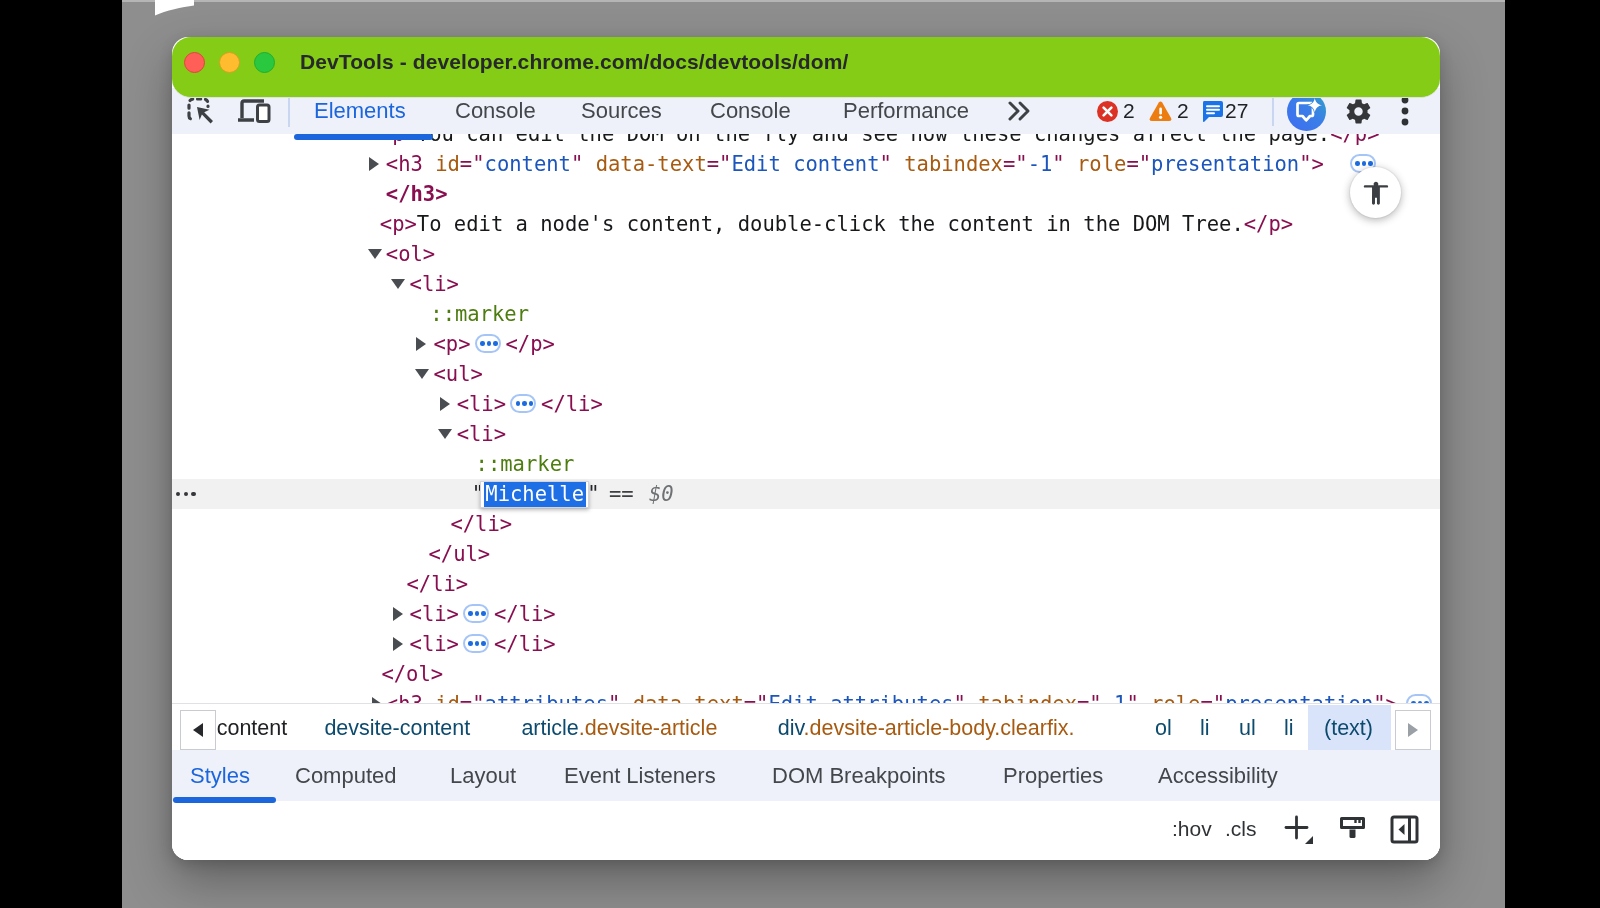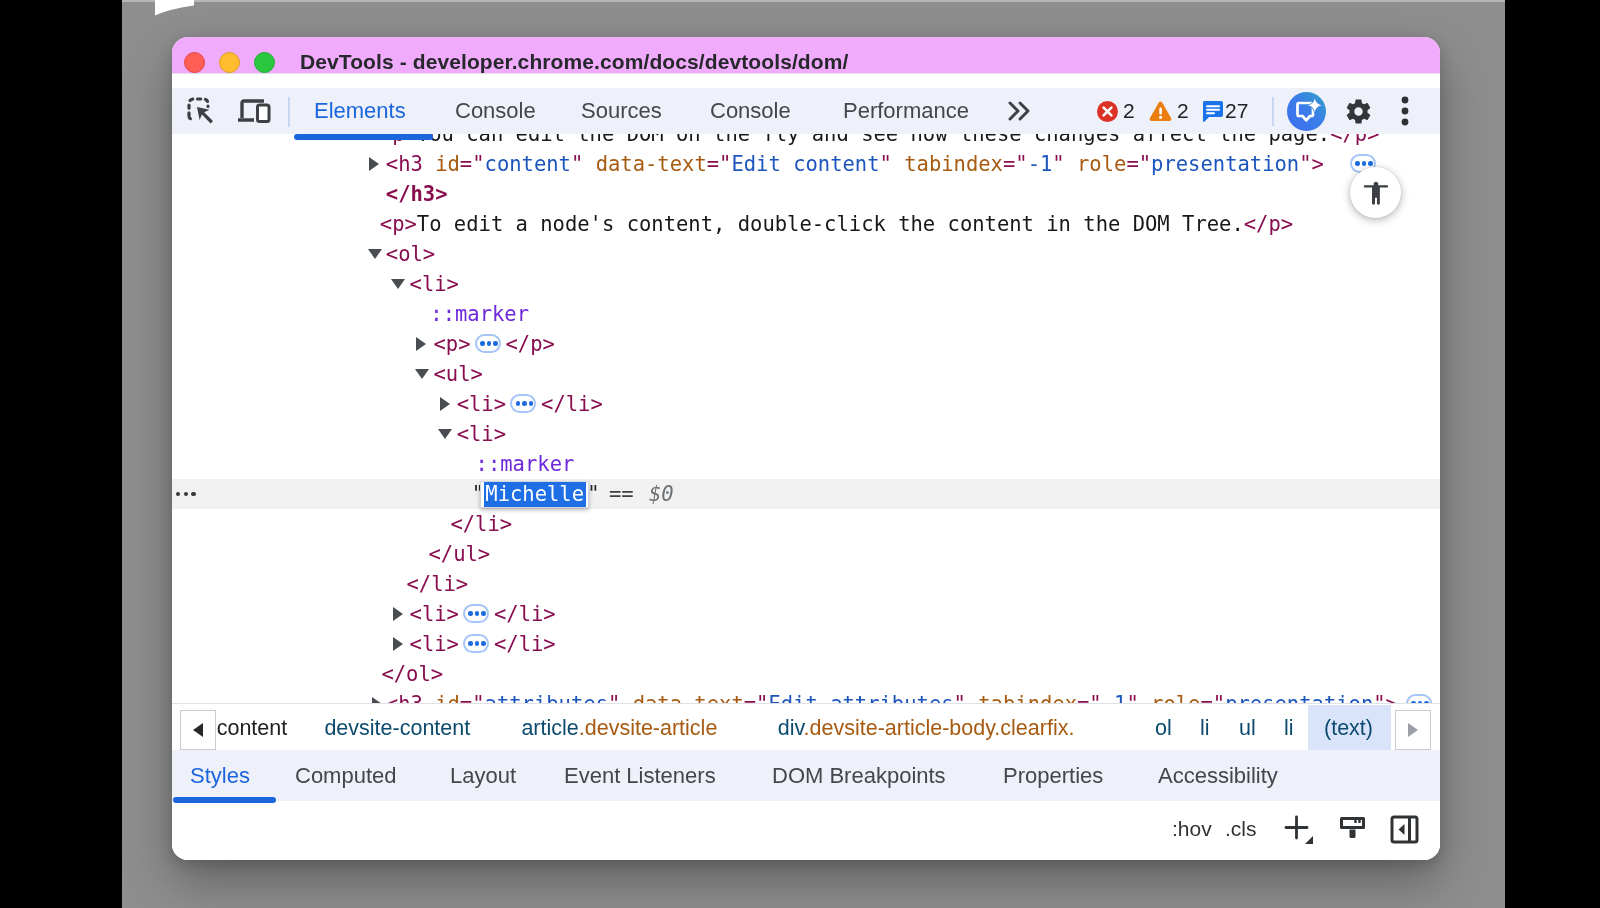--- a/index.html
+++ b/index.html
@@ -10,22 +10,22 @@
   .stage { position:absolute; left:122px; top:0; width:1383px; height:908px; background:#8e8e8e; }
   .stage-topline { position:absolute; left:0; top:0; width:100%; height:2px; background:rgba(255,255,255,.35); }
   .bg-window-corner { position:absolute; left:33px; top:0; width:40px; height:16px; }
 
   
   .window { position:absolute; left:50px; top:37px; width:1268px; height:823px;
             background:#fff; border-radius:16px; overflow:hidden;
             box-shadow:0 22px 48px rgba(0,0,0,.30), 0 4px 14px rgba(0,0,0,.16); }
 
   
-  .titlebar { position:absolute; left:0; top:0; width:100%; height:37px; background:#f0abfc;
-              border-bottom:1px solid #dfe1e6; z-index:6; }
+  .titlebar { position:absolute; left:0; top:0; width:100%; height:61px; background:#84cc16;
+              border-bottom:1px solid #dfe1e6; z-index:6;border-radius:19px; }
   .tl { position:absolute; top:14.5px; width:21px; height:21px; border-radius:50%; }
   .tl.red    { left:12px;  background:#ff5f57; border:1px solid #e0443e; }
   .tl.yellow { left:47px;  background:#febc2e; border:1px solid #d99e23; }
   .tl.green  { left:82px;  background:#2ac83f; border:1px solid #1fad33; }
   .title { position:absolute; left:128px; top:0; height:50px; line-height:50px;
            font-size:21px; font-weight:bold; color:#26282b; letter-spacing:.1px; white-space:nowrap; }
 
   
   .toolbar { position:absolute; left:0; top:51px; width:100%; height:46px; background:#eef1f9; z-index:5; }
   .tb-icon { position:absolute; top:0; height:46px; display:flex; align-items:center; justify-content:center; }
@@ -40,21 +40,21 @@
   .content { position:absolute; left:0; top:97px; width:100%; height:569px; background:#fff; overflow:hidden; z-index:1; }
   .tree { position:absolute; left:0; top:-15px; width:100%;
           font-family:"DejaVu Sans Mono", monospace; font-size:20.5px; }
   .trow { position:absolute; left:0; width:100%; height:30px; line-height:30px; white-space:pre; }
   .trow .txt { position:absolute; top:0; }
   .trow.hl { background:#f1f1f2; }
   .tk-tag { color:#880e4f; }
   .tk-attr { color:#a75a10; }
   .tk-val { color:#1c56bd; }
   .tk-text { color:#17181a; }
-  .tk-marker { color:#6d28d9; }
+  .tk-marker { color:#4d7c0f; }
   .arrow { position:absolute; top:0; width:0; height:0; }
   .arrow.right { border-left:10px solid #494c50; border-top:7px solid transparent; border-bottom:7px solid transparent; margin-top:8px; }
   .arrow.down  { border-top:10px solid #494c50; border-left:7px solid transparent; border-right:7px solid transparent; margin-top:10px; }
   .pill { display:inline-block; vertical-align:middle; width:26px; height:19px; border:2px solid #a6c5f7;
           border-radius:10px; background:#fff; position:relative; margin:-3px 5px 0 4px; }
   .pill i { position:absolute; top:50%; margin-top:-2.25px; width:4.5px; height:4.5px; border-radius:50%; background:#1a6ce0; }
   .pill i:nth-child(1){ left:3.5px; } .pill i:nth-child(2){ left:10px; } .pill i:nth-child(3){ left:16.5px; }
   .gutter-dots { position:absolute; left:4px; top:0; height:30px; display:flex; align-items:center; gap:3.2px; }
   .gutter-dots i { width:4.4px; height:4.4px; border-radius:50%; background:#35373a; }
   .editq { position:absolute; top:0; color:#232528; }

